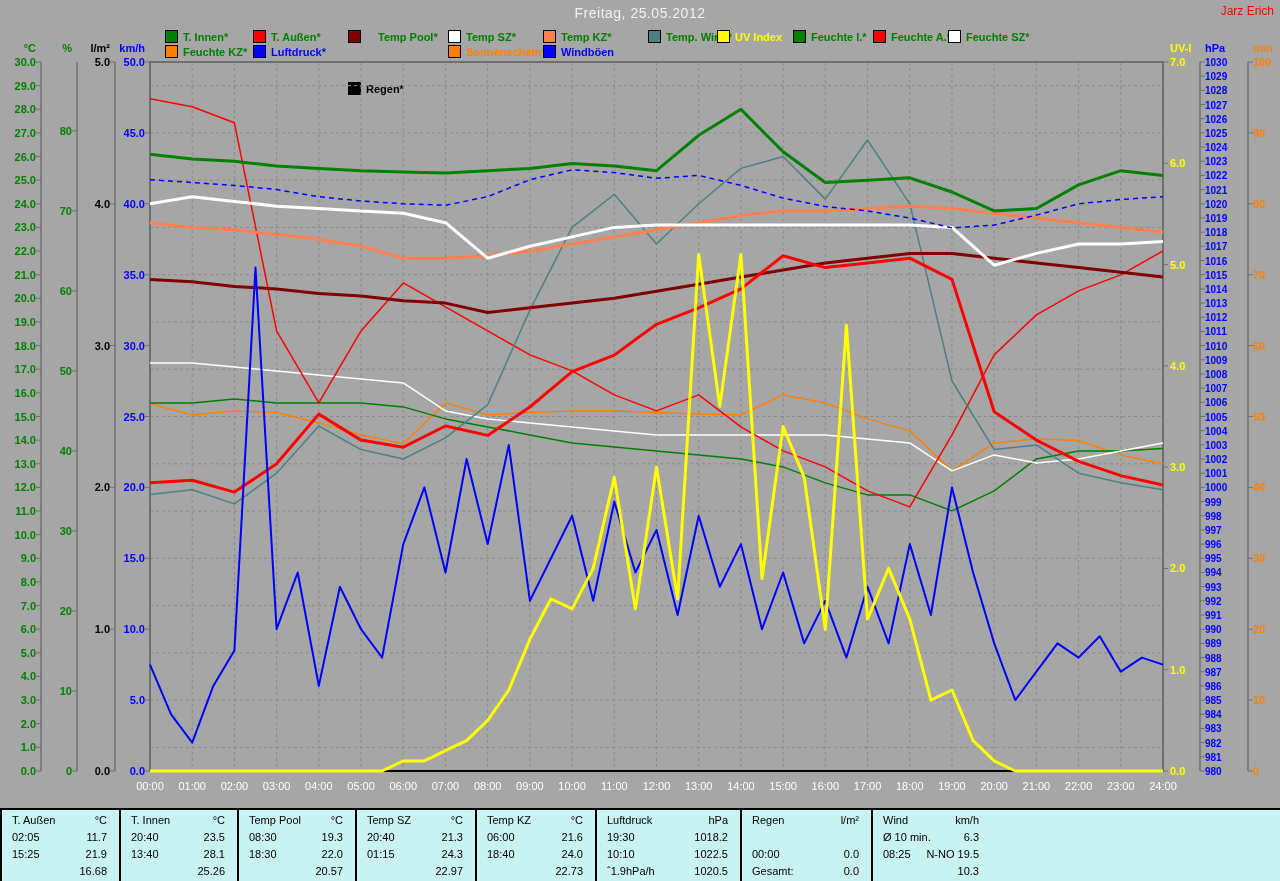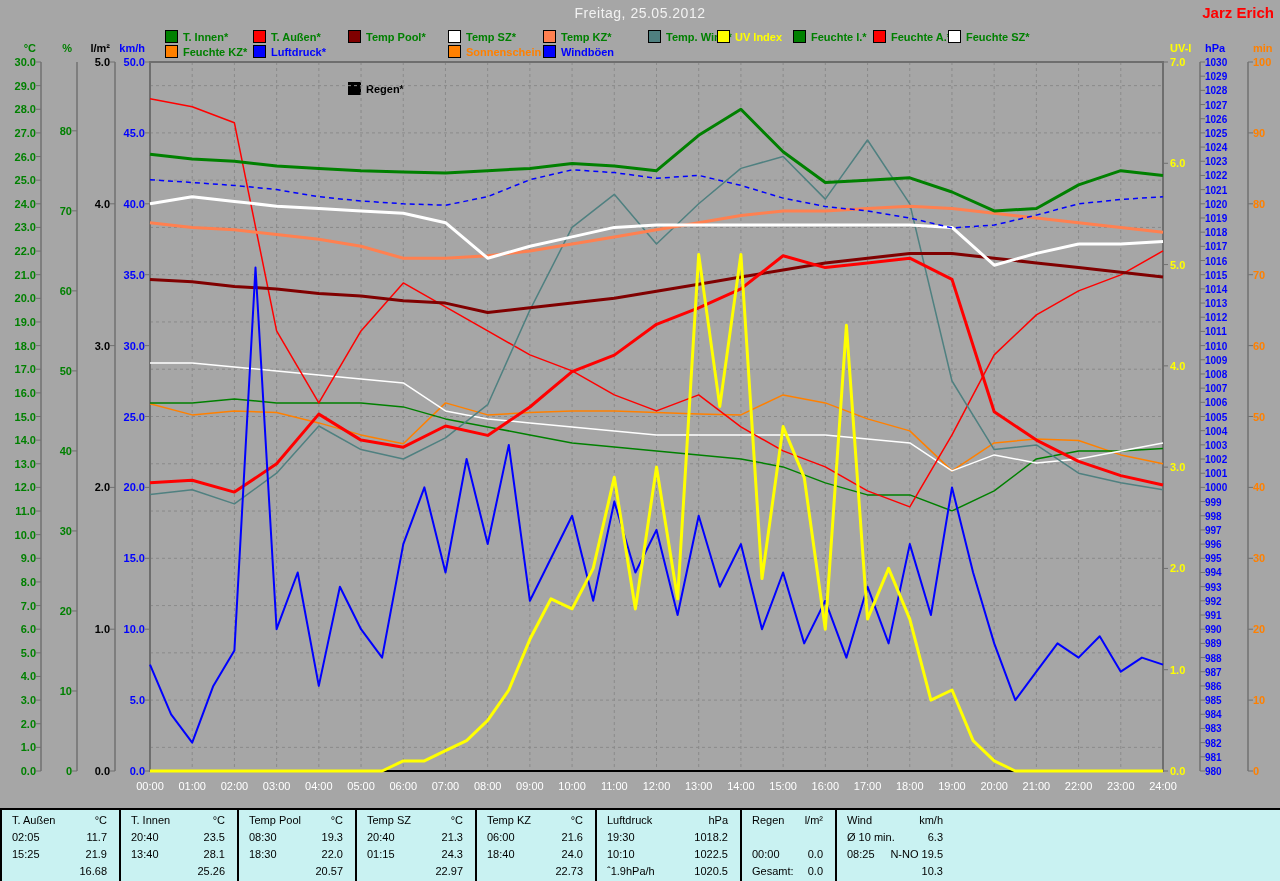--- a/index.html
+++ b/index.html
@@ -1,20 +1,20 @@
 <!DOCTYPE html>
 <html><head>
 <meta charset="utf-8">
 <style>
   html,body{margin:0;padding:0;background:#A6A6A6;}
   body{width:1280px;height:881px;position:relative;overflow:hidden;
        font-family:"Liberation Sans",sans-serif;}
   #title{position:absolute;top:5px;left:0;width:100%;text-align:center;
          color:#F2F2F2;font-size:14px;letter-spacing:.5px;}
-  #author{position:absolute;top:4px;right:6px;color:#FF0000;font-size:15px;font-weight:bold;}
+  #author{position:absolute;top:4px;right:6px;color:#FF0000;font-size:12px;font-weight:normal;}
   .legend-item{position:absolute;display:flex;align-items:center;height:13px;}
   .legend-item .sw{width:11px;height:11px;border:1px solid #000;margin-right:5px;flex:0 0 auto;}
   .legend-item .lb{font-size:11px;font-weight:bold;white-space:nowrap;}
   #chart-svg{position:absolute;left:0;top:0;}
   
   #stats{position:absolute;left:0;top:808px;width:1280px;height:73px;
          background:#C9F2F2;border-top:2px solid #000;display:flex;box-sizing:border-box;}
   .tgroup{box-sizing:border-box;height:100%;padding-top:2px;}
   .tgroup.sep{border-left:2px solid #000;}
   .trow{display:flex;justify-content:space-between;font-size:11px;color:#000;
@@ -31,21 +31,21 @@
 <div id="author">Jarz Erich</div>
 <div id="legend">
     <div class="legend-item" style="left: 165px; top: 30px;">
       <span class="sw" style="background: rgb(0, 128, 0);"></span>
       <span class="lb" style="color: rgb(0, 128, 0);">T. Innen*</span>
     </div>
     <div class="legend-item" style="left: 253px; top: 30px;">
       <span class="sw" style="background: rgb(255, 0, 0);"></span>
       <span class="lb" style="color: rgb(0, 128, 0);">T. Außen*</span>
     </div>
-    <div class="legend-item" style="left: 348px; top: 30px;">
+    <div class="legend-item" style="left: 348px; top: 30px; gap: 12px;">
       <span class="sw" style="background: rgb(128, 0, 0);"></span>
       <span class="lb" style="color: rgb(0, 128, 0);">Temp Pool*</span>
     </div>
     <div class="legend-item" style="left: 448px; top: 30px;">
       <span class="sw" style="background: rgb(255, 255, 255);"></span>
       <span class="lb" style="color: rgb(0, 128, 0);">Temp SZ*</span>
     </div>
     <div class="legend-item" style="left: 543px; top: 30px;">
       <span class="sw" style="background: rgb(255, 128, 80);"></span>
       <span class="lb" style="color: rgb(0, 128, 0);">Temp KZ*</span>
@@ -547,21 +547,21 @@
       </div>
       <div class="trow ">
         <span class="lcell">10:10</span>
         <span class="rcell">1022.5</span>
       </div>
       <div class="trow ">
         <span class="lcell">ˆ1.9hPa/h</span>
         <span class="rcell">1020.5</span>
       </div>
     </div>
-    <div class="tgroup sep" style="width: 95px;">
+    <div class="tgroup sep" style="width: 131px;">
       <div class="trow hdr">
         <span class="lcell">Regen</span>
         <span class="rcell">l/m²</span>
       </div>
       <div class="trow ">
         <span class="lcell"></span>
         <span class="rcell"></span>
       </div>
       <div class="trow ">
         <span class="lcell">00:00</span>

